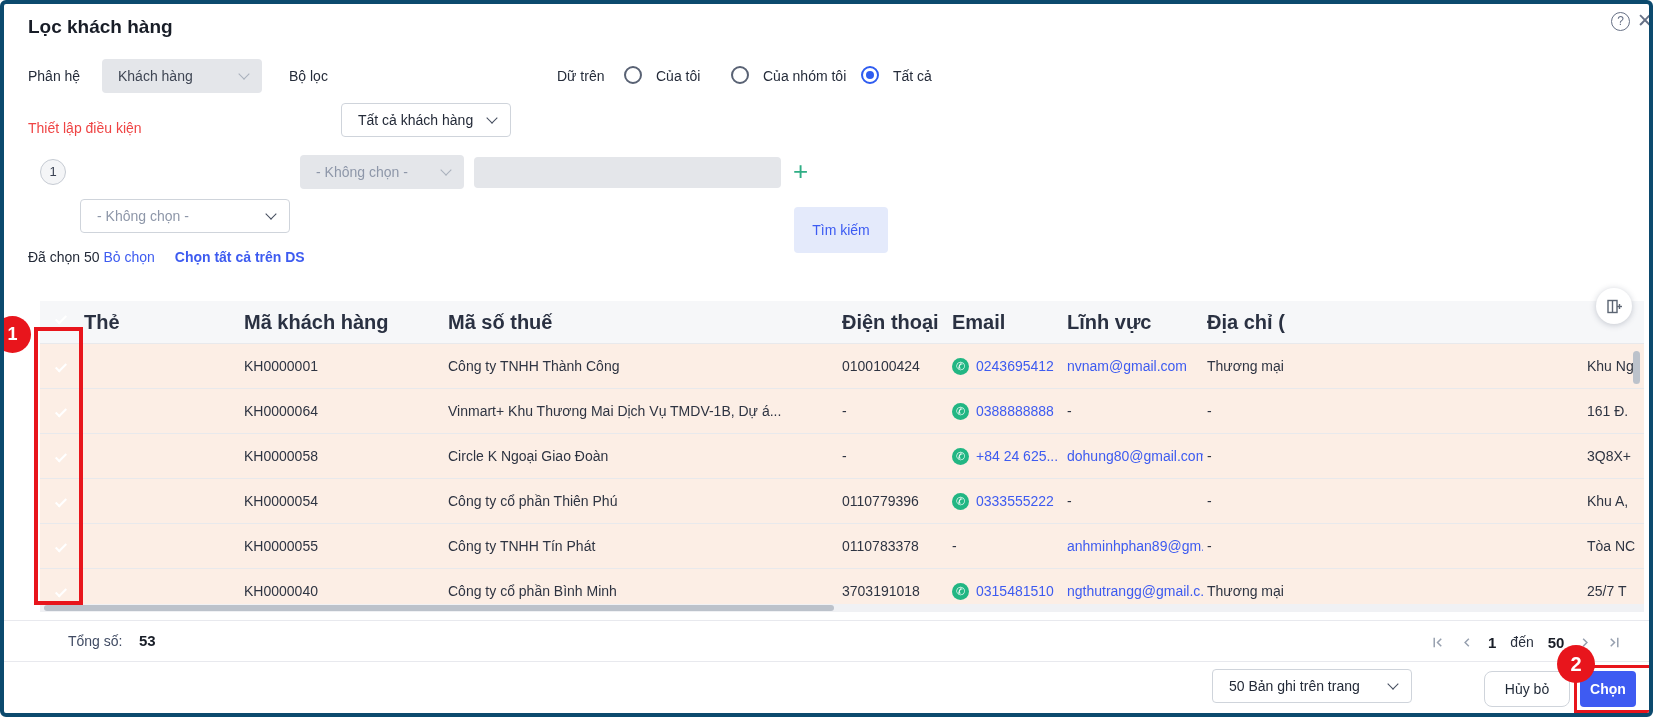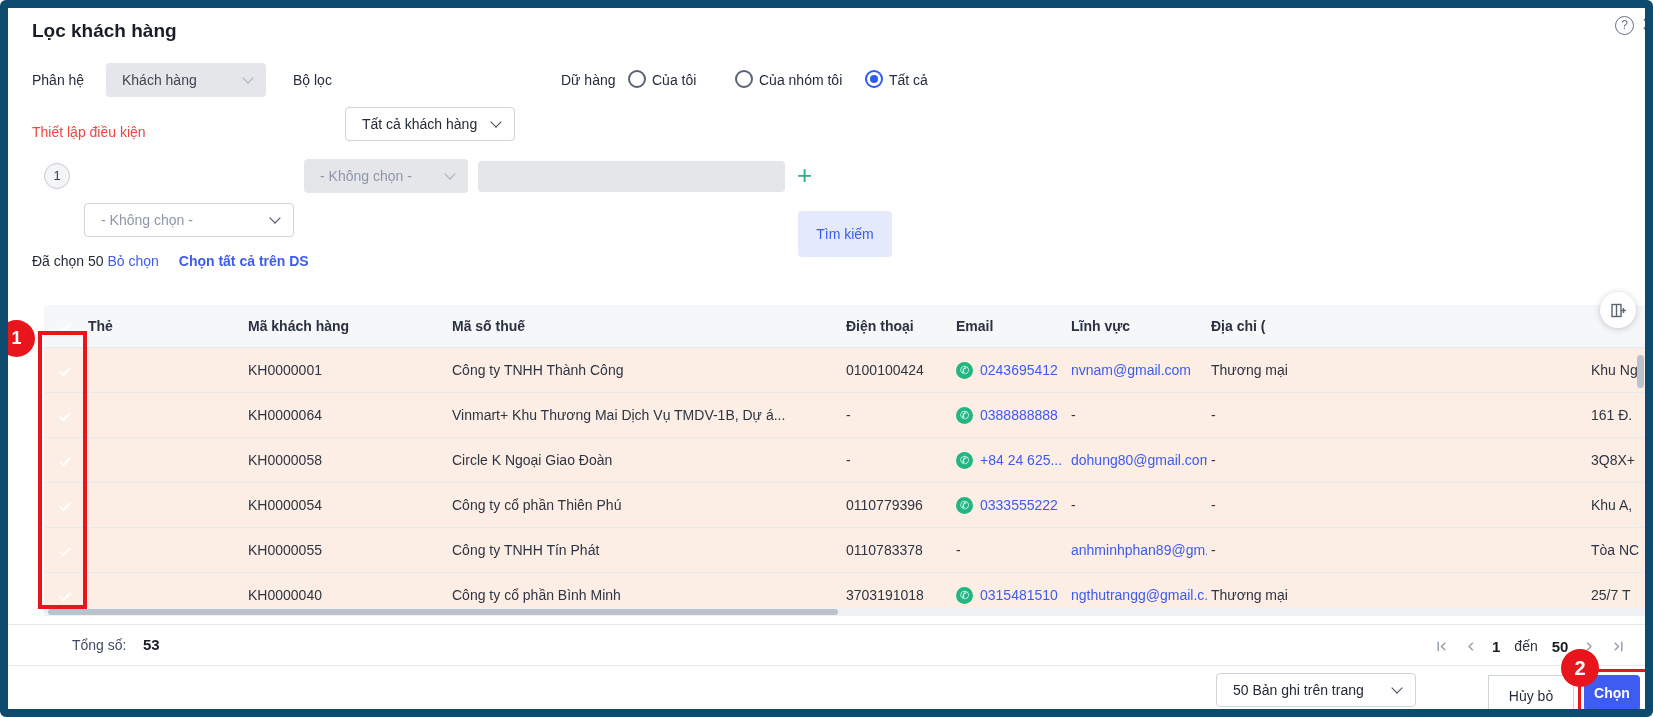--- a/index.html
+++ b/index.html
@@ -1,18 +1,18 @@
 <!DOCTYPE html>
 <html><head>
 <meta charset="utf-8">
 <style>
   * { box-sizing: border-box; margin: 0; padding: 0; }
   html,body { width:1653px; height:717px; background:#fff; font-family:"Liberation Sans",sans-serif; }
   .dialog { position:absolute; left:0; top:0; width:1653px; height:717px;
-            border:8px solid #0c4a6e; border-radius:6px; background:#fff; overflow:hidden; }
+            border:4px solid #0c4a6e; border-radius:6px; background:#fff; overflow:hidden; }
 
   
   .dlg-title { position:absolute; left:24px; top:12px; font-size:19px; font-weight:bold; color:#181d27; }
   .help-ic { position:absolute; left:1607px; top:8px; width:19px; height:19px; border:1.5px solid #667085;
              border-radius:50%; color:#667085; font-size:12px; line-height:17px; text-align:center; }
   .close-ic { position:absolute; left:1633px; top:5px; font-size:19px; color:#667085; cursor:pointer; }
 
   
   .lbl { position:absolute; font-size:14px; color:#252c3a; }
   .sel { position:absolute; height:34px; border-radius:4px; font-size:14px; display:flex; align-items:center; cursor:pointer; }
@@ -21,42 +21,42 @@
           transform:rotate(45deg); margin:-4px 14px 0 8px; flex:0 0 auto; }
   .chev.lt { border-color:#a9b0bc; }
   .sel.gray { background:#e4e6ea; color:#3f4654; }
   .sel.white { background:#fff; border:1px solid #cfd4db; color:#232a38;margin-top:44px; }
   .sel.ph { color:#8e97a9; }
 
   .radio { display:inline-block; width:18px; height:18px; border:2px solid #596274; border-radius:50%;
            vertical-align:middle; position:relative; cursor:pointer; }
   .radio.on { border-color:#2f5cf0; }
   .radio.on::after { content:""; position:absolute; left:3px; top:3px; width:8px; height:8px; border-radius:50%; background:#2f5cf0; }
-  .radio-lb { font-size:14px; color:#252c3a; vertical-align:middle; }
+  .radio-lb { font-size:14px; color:#252c3a; vertical-align:middle; margin-left:8px; }
 
   
   .cond-head { position:absolute; left:24px; top:116px; font-size:14px; color:#ef4444; }
   .idx-badge { position:absolute; left:36px; top:155px; width:26px; height:26px; border:1px solid #c6cbd3;
                background:#f4f5f7; border-radius:50%; font-size:13px; color:#3a4152; text-align:center; line-height:24px; }
   .cond-input { position:absolute; left:470px; top:153px; width:307px; height:31px; background:#e4e6ea;
                 border:none; border-radius:4px; }
   .plus-btn { position:absolute; left:789px; top:152px; font-size:26px; font-weight:300; color:#2fae85; cursor:pointer; }
   .search-btn { position:absolute; left:790px; top:203px; width:94px; height:46px; background:#e4eafb; color:#3c5bf2;
                 border:none; border-radius:4px; font-size:14px; cursor:pointer; font-family:"Liberation Sans",sans-serif; }
 
   
   .sel-row { position:absolute; left:24px; top:245px; font-size:14px; }
   .sel-count { color:#232a38; }
   .link-a { color:#3d5bf0; margin-right:16px; cursor:pointer; }
   .link-b { color:#3d5bf0; font-weight:bold; cursor:pointer; }
 
   
   .tbl { position:absolute; left:36px; top:297px; width:1604px; height:311px; overflow:hidden; }
   .gridrow { display:grid; grid-template-columns:40px 160px 204px 394px 110px 115px 140px 380px 1fr; align-items:center; }
-  .thead { height:42px; background:#f6f7f9; font-weight:bold; font-size:14px; color:#2a3142; }
+  .thead { height:42px; background:#f6f7f9; font-weight:bold; font-size:20px; color:#2a3142; }
   .th, .td { padding-left:4px; white-space:nowrap; overflow:hidden; }
   .th.ovf { overflow:visible; }
   .trow { height:45px; background:#fceee5; border-top:1px solid #e8e9ec; font-size:14px; color:#2e3442; }
   .cb { width:18px; height:18px; margin-left:8px; border-radius:4px; background:#3e63f0; position:relative; cursor:pointer; }
   .cb::after { content:""; position:absolute; left:6px; top:2.5px; width:4px; height:9px;
                border:solid #fff; border-width:0 2px 2px 0; transform:rotate(45deg); }
   .blue { color:#3d5bf0; }
   .phone-cell { display:flex; align-items:center; gap:7px; }
   .ph-ic { width:17px; height:17px; border-radius:50%; background:#22b683; color:#fff; font-size:11px;
            line-height:17px; text-align:center; flex:0 0 auto; }
@@ -72,22 +72,22 @@
             border-top:1px solid #e8e9ee; border-bottom:1px solid #e8e9ee; }
   .total-lb { position:absolute; left:64px; top:12px; font-size:14px; color:#404b63; }
   .total-vl { position:absolute; left:135px; top:11px; font-size:15px; font-weight:bold; color:#181d27; }
   .psize { left:1208px; top:4px; width:200px; }
   .pag { position:absolute; left:1426px; top:0; height:42px; display:flex; align-items:center; gap:14px; }
   .pag svg { display:block; cursor:pointer; }
   .pg-num { font-size:15px; font-weight:bold; color:#181d27; }
   .pg-sep { font-size:14px; color:#29303e; }
 
   
-  .btn-cancel { position:absolute; left:1480px; top:667px; width:86px; height:42px; background:#fff;
-                border:1px solid #cfd4db; border-radius:0; font-size:14px; color:#1f2937; cursor:pointer;
+  .btn-cancel { position:absolute; left:1480px; top:667px; width:86px; height:36px; background:#fff;
+                border:1px solid #cfd4db; border-radius:8px; font-size:14px; color:#1f2937; cursor:pointer;
                 font-family:"Liberation Sans",sans-serif; }
   .btn-ok { position:absolute; left:1576px; top:667px; width:56px; height:36px; background:#3e5bf2; border:none;
             border-radius:4px; font-size:14px; font-weight:bold; color:#fff; cursor:pointer;
             font-family:"Liberation Sans",sans-serif; }
 
   
   .ann-rect1 { position:absolute; left:30px; top:323px; width:49px; height:278px; border:4px solid #e8151c; z-index:8; }
   .ann-badge1 { position:absolute; left:-10px; top:312px; width:37px; height:37px; border-radius:50%;
                 background:#e8151c; color:#fff; font-size:18px; font-weight:bold; text-align:center;
                 line-height:37px; z-index:9; }
@@ -108,21 +108,21 @@
   <div class="lbl" style="left:24px; top:64px;">Phân hệ</div>
   <div class="sel gray" style="left:98px; top:55px; width:160px;">
     <span class="tx">Khách hàng</span>
     <span class="chev lt"></span>
   </div>
   <div class="lbl" style="left:285px; top:64px;">Bộ lọc</div>
   <div class="sel white" style="left:337px; top:55px; width:170px;">
     <span class="tx">Tất cả khách hàng</span>
     <span class="chev"></span>
   </div>
-  <div class="lbl" style="left:553px; top:64px;">Dữ hàng</div>
+  <div class="lbl" style="left:553px; top:64px;">Dữ trên</div>
   <span style="position:absolute; left:620px; top:62px;" class="radio"></span>
   <span style="position:absolute; left:644px; top:64px;" class="radio-lb">Của tôi</span>
   <span style="position:absolute; left:727px; top:62px;" class="radio"></span>
   <span style="position:absolute; left:751px; top:64px;" class="radio-lb">Của nhóm tôi</span>
   <span style="position:absolute; left:857px; top:62px;" class="radio on"></span>
   <span style="position:absolute; left:881px; top:64px;" class="radio-lb">Tất cả</span>
 
   <div class="cond-head">Thiết lập điều kiện</div>
   <div class="idx-badge">1</div>
   <div class="sel white ph" style="left:76px; top:151px; width:210px;">

